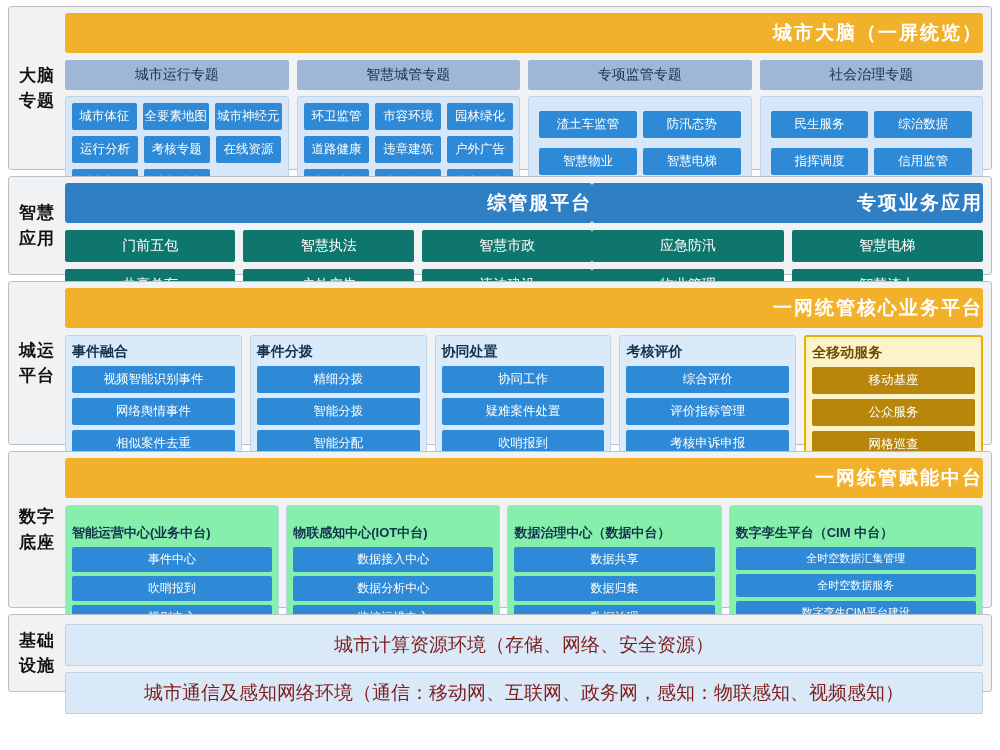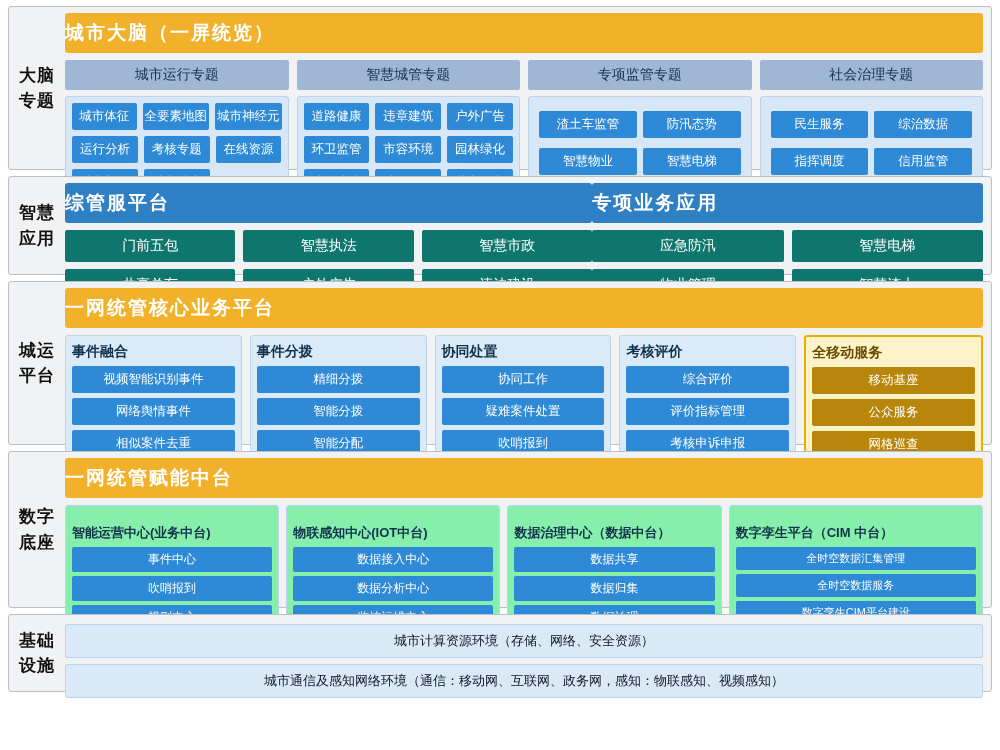--- a/index.html
+++ b/index.html
@@ -34,21 +34,21 @@
     font-size:17px;
     letter-spacing:1px;
     color:#111;
     line-height:1.5;
   }
   .band-body{flex:1 1 auto;padding:6px 8px 8px 0;box-sizing:border-box;}
   .title-bar{
     background:#f2b12a;
     color:#ffffff;
     font-weight:bold;
-    text-align:left;
+    text-align:right;
     border-radius:3px;
     font-size:19px;
     padding:7px 0;
     letter-spacing:2px;
     margin-bottom:7px;
   }
   .title-bar.blue{background:#2e7fc4;}
 
   
   .cols{display:flex;gap:8px;}
@@ -127,21 +127,21 @@
     padding:16px 6px 6px 6px;box-sizing:border-box;display:flex;flex-direction:column;
   }
   .dzcard .card-title{font-size:13px;}
   .dzcard .item{font-size:12px;padding:4px 2px;margin-bottom:4px;}
   .dzcard .item:last-child{margin-bottom:0;}
   .dzcard .item.sm{font-size:11px;}
 
   
   .infra-line{
     background:#d9e9f8;border:1px solid #bcd4ea;border-radius:2px;
-    text-align:center;font-size:13px;color:#0f172a;padding:7px 0;margin-bottom:6px;
+    text-align:center;font-size:19px;color:#7f1d1d;padding:7px 0;margin-bottom:6px;
   }
   .infra-line:last-child{margin-bottom:0;}
 </style>
 </head>
 <body>
 
 <div class="page">
 
   <div class="band" style="height:164px;">
     <div class="band-label">
@@ -170,28 +170,28 @@
               <div class="chip">城市秩序</div>
               <div class="chip" style="visibility:hidden"></div>
             </div>
           </div>
         </div>
 
         <div class="col">
           <div class="subhdr">智慧城管专题</div>
           <div class="panel">
             <div class="chiprow">
+              <div class="chip">环卫监管</div>
+              <div class="chip">市容环境</div>
+              <div class="chip">园林绿化</div>
+            </div>
+            <div class="chiprow">
               <div class="chip">道路健康</div>
               <div class="chip">违章建筑</div>
               <div class="chip">户外广告</div>
-            </div>
-            <div class="chiprow">
-              <div class="chip">环卫监管</div>
-              <div class="chip">市容环境</div>
-              <div class="chip">园林绿化</div>
             </div>
             <div class="chiprow">
               <div class="chip">综合执法</div>
               <div class="chip">油烟监测</div>
               <div class="chip">共享单车</div>
             </div>
           </div>
         </div>
 
         <div class="col">

